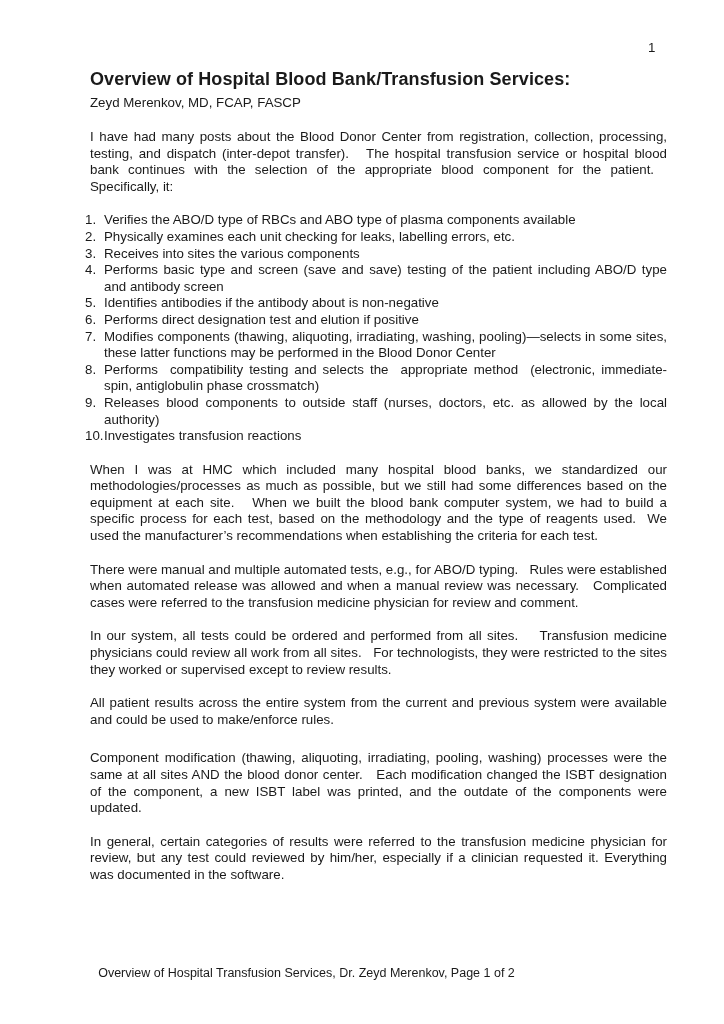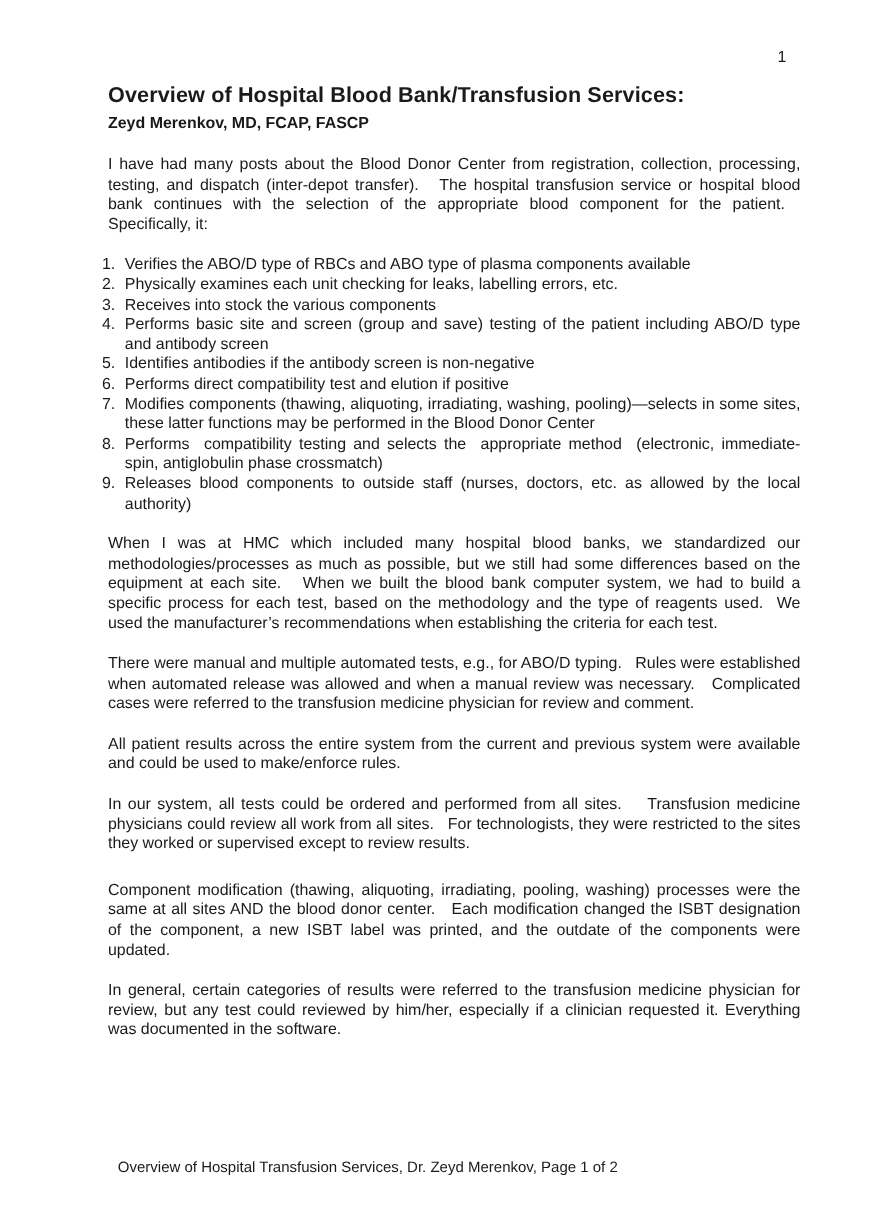--- a/index.html
+++ b/index.html
@@ -33,21 +33,21 @@
     margin-left: 12px;
   }
   .doc-title {
     margin: 0 0 4px 0;
     font-size: 18px;
     line-height: 21px;
     font-weight: bold;
     letter-spacing: 0.1px;
   }
   .bold-line {
-    font-weight: bold;
+    font-weight: normal;
     line-height: 17px;
   }
   .para {
     margin: 17px 0 0 0;
     text-align: justify;
   }
   .para.first {
     margin-top: 18px;
   }
   .para.extra-gap {
@@ -96,52 +96,56 @@
       <div class="li">
         <span class="num">1.</span>
         <span class="txt">Verifies the ABO/D type of RBCs and ABO type of plasma components available</span>
       </div>
       <div class="li">
         <span class="num">2.</span>
         <span class="txt">Physically examines each unit checking for leaks, labelling errors, etc.</span>
       </div>
       <div class="li">
         <span class="num">3.</span>
-        <span class="txt">Receives into stock the various components</span>
+        <span class="txt">Receives into sites the various components</span>
       </div>
       <div class="li">
         <span class="num">4.</span>
-        <span class="txt">Performs basic site and screen (group and save) testing of the patient including ABO/D type and antibody screen</span>
+        <span class="txt">Performs basic type and screen (save and save) testing of the patient including ABO/D type and antibody screen</span>
       </div>
       <div class="li">
         <span class="num">5.</span>
-        <span class="txt">Identifies antibodies if the antibody screen is non-negative</span>
+        <span class="txt">Identifies antibodies if the antibody about is non-negative</span>
       </div>
       <div class="li">
         <span class="num">6.</span>
-        <span class="txt">Performs direct compatibility test and elution if positive</span>
+        <span class="txt">Performs direct designation test and elution if positive</span>
       </div>
       <div class="li">
         <span class="num">7.</span>
         <span class="txt">Modifies components (thawing, aliquoting, irradiating, washing, pooling)—selects in some sites, these latter functions may be performed in the Blood Donor Center</span>
       </div>
       <div class="li">
         <span class="num">8.</span>
         <span class="txt">Performs &nbsp;compatibility testing and selects the &nbsp;appropriate method &nbsp;(electronic, immediate-spin, antiglobulin phase crossmatch)</span>
       </div>
       <div class="li">
         <span class="num">9.</span>
         <span class="txt">Releases blood components to outside staff (nurses, doctors, etc. as allowed by the local authority)</span>
       </div>
+      <div class="li">
+        <span class="num">10.</span>
+        <span class="txt">Investigates transfusion reactions</span>
+      </div>
     </div>
 
     <p class="para">When I was at HMC which included many hospital blood banks, we standardized our methodologies/processes as much as possible, but we still had some differences based on the equipment at each site.&nbsp;&nbsp; When we built the blood bank computer system, we had to build a specific process for each test, based on the methodology and the type of reagents used.&nbsp; We used the manufacturer’s recommendations when establishing the criteria for each test.</p>
     <p class="para">There were manual and multiple automated tests, e.g., for ABO/D typing.&nbsp;&nbsp; Rules were established when automated release was allowed and when a manual review was necessary.&nbsp;&nbsp; Complicated cases were referred to the transfusion medicine physician for review and comment.</p>
+    <p class="para">In our system, all tests could be ordered and performed from all sites.&nbsp;&nbsp;&nbsp; Transfusion medicine physicians could review all work from all sites.&nbsp;&nbsp; For technologists, they were restricted to the sites they worked or supervised except to review results.</p>
     <p class="para">All patient results across the entire system from the current and previous system were available and could be used to make/enforce rules.</p>
-    <p class="para">In our system, all tests could be ordered and performed from all sites.&nbsp;&nbsp;&nbsp; Transfusion medicine physicians could review all work from all sites.&nbsp;&nbsp; For technologists, they were restricted to the sites they worked or supervised except to review results.</p>
     <p class="para extra-gap">Component modification (thawing, aliquoting, irradiating, pooling, washing) processes were the same at all sites AND the blood donor center.&nbsp;&nbsp; Each modification changed the ISBT designation of the component, a new ISBT label was printed, and the outdate of the components were updated.</p>
     <p class="para">In general, certain categories of results were referred to the transfusion medicine physician for review, but any test could reviewed by him/her, especially if a clinician requested it. Everything was documented in the software.</p>
 
   </div>
 
   <div class="footer">Overview of Hospital Transfusion Services, Dr. Zeyd Merenkov, Page 1 of 2</div>
 
 </div>
 
 </body></html>

